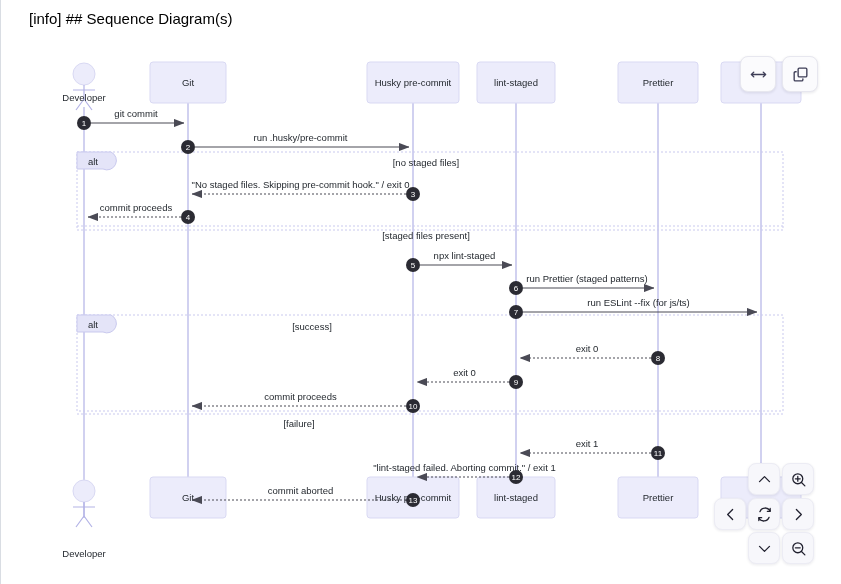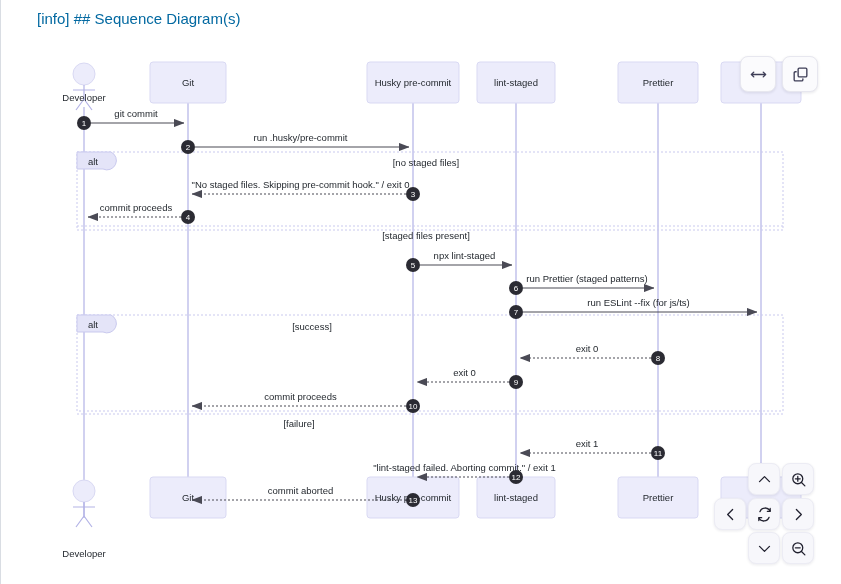--- a/index.html
+++ b/index.html
@@ -7,22 +7,22 @@
     width:841px;height:584px;
     background:#ffffff;
     font-family:"Liberation Sans","DejaVu Sans",sans-serif;
     color:#24292f;
     overflow:hidden;
     position:relative;
     border-left:1px solid #d9dde3;
     box-sizing:border-box;
   }
   #page-title{
-    position:absolute;left:36px;top:10px;
-    font-size:15px;color:#0369a1;white-space:nowrap;
+    position:absolute;left:28px;top:10px;
+    font-size:15px;color:#000000;white-space:nowrap;
   }
   #canvas{position:absolute;left:0;top:0;width:841px;height:584px;}
   svg{display:block;}
 
   
   .tool-btn{
     position:absolute;width:36px;height:36px;border-radius:8px;
     background:#fbfbfd;border:1px solid #e7e7ef;
     box-shadow:0 1px 3px rgba(20,20,50,.10);
     display:flex;align-items:center;justify-content:center;

